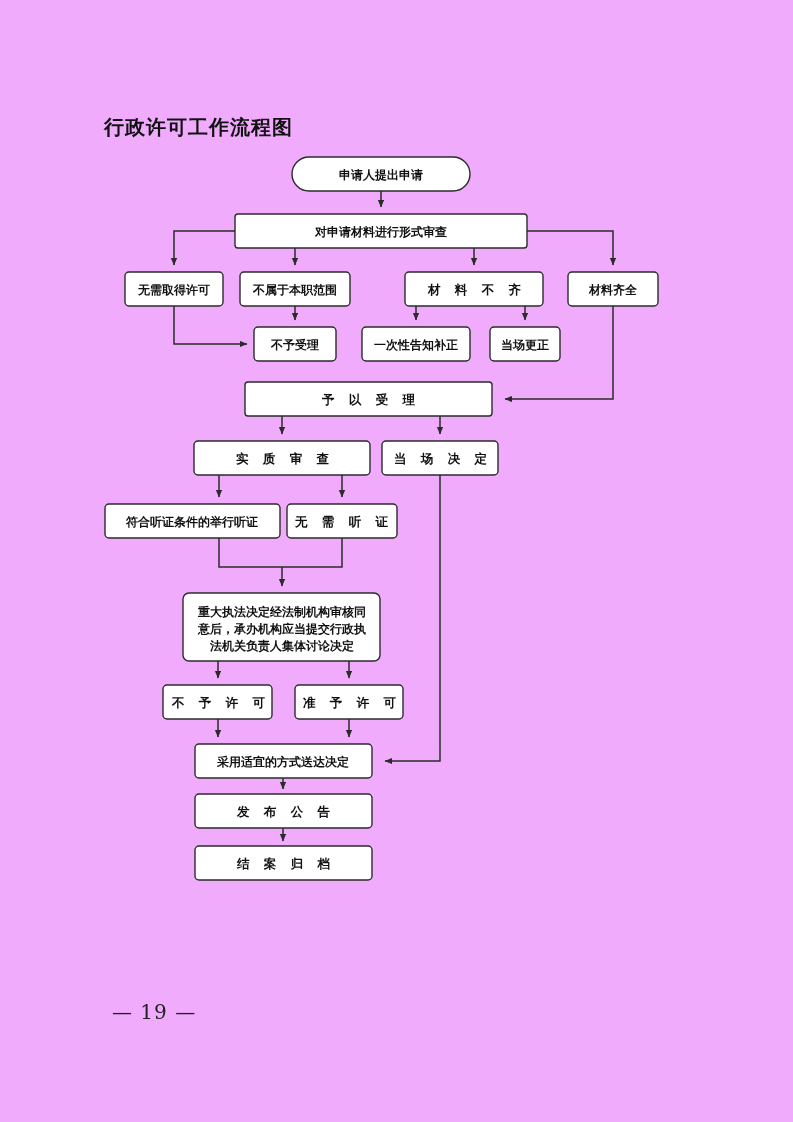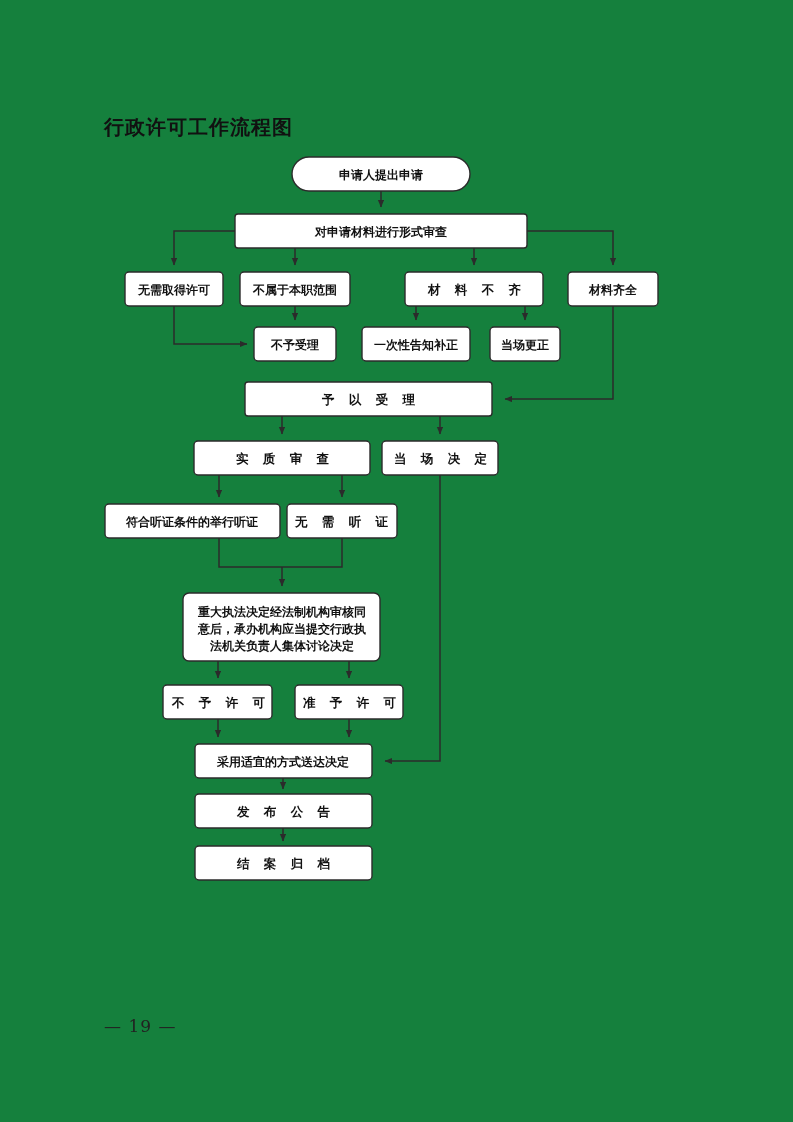--- a/index.html
+++ b/index.html
@@ -1,31 +1,31 @@
 <!DOCTYPE html>
 <html><head>
 <meta charset="utf-8">
 <style>
   html,body{margin:0;padding:0;background:#ffffff;}
   body{
     width:793px;height:1122px;position:relative;overflow:hidden;
     font-family:"Liberation Sans","DejaVu Sans",sans-serif;
     color:#1a1a1a;
   }
-  #page{position:absolute;inset:0;background:#15803d;}
+  #page{position:absolute;inset:0;background:#f0abfc;}
   #title{
     position:absolute;left:104px;top:114px;
     font-family:"DejaVu Serif","Liberation Serif",serif;
     font-size:20px;font-weight:600;letter-spacing:1px;color:#111;
     white-space:nowrap;
   }
   #page-number{
-    position:absolute;left:104px;top:1000px;
+    position:absolute;left:112px;top:1000px;
     font-family:"DejaVu Serif","Liberation Serif",serif;
-    font-size:17px;color:#222;letter-spacing:1px;margin-top:16px;
+    font-size:20px;color:#222;letter-spacing:1px;
   }
   svg#flow{position:absolute;left:0;top:0;width:793px;height:1122px;}
   svg#flow .bx{fill:#ffffff;stroke:#2b2b2b;stroke-width:1.4;}
   svg#flow .ln{stroke:#2b2b2b;stroke-width:1.5;fill:none;}
   svg#flow text{
     font-family:"DejaVu Sans","Liberation Sans",sans-serif;
     font-size:12.5px;font-weight:700;fill:#111;
     text-anchor:middle;dominant-baseline:middle;
   }
   svg#flow text.sp{letter-spacing:5px;}

